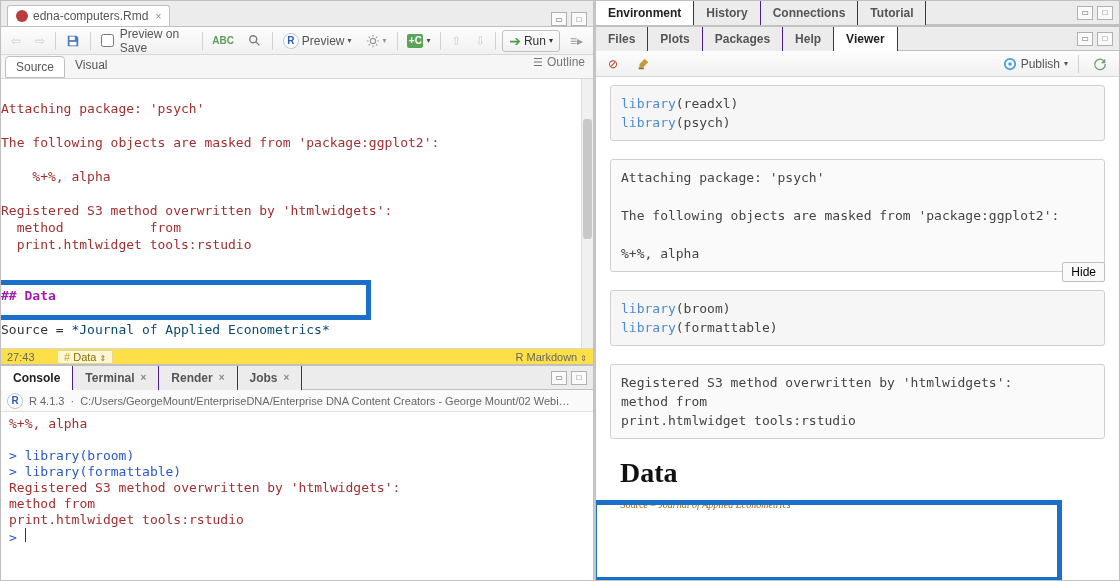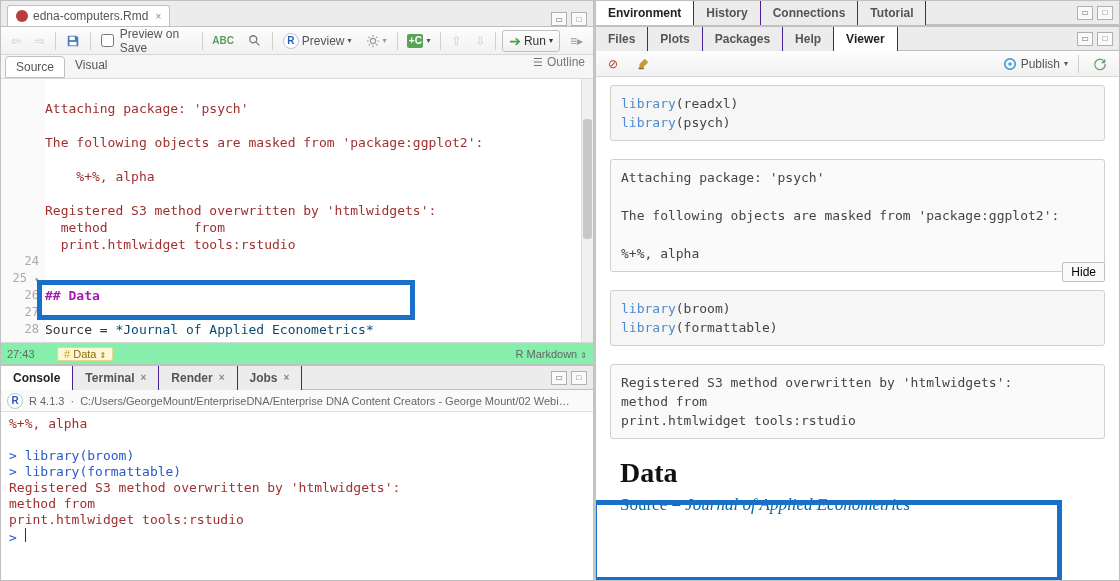--- a/index.html
+++ b/index.html
@@ -169,23 +169,23 @@
     background: transparent;
     pointer-events: none;
   }
   .code-area .tok-str { color: #0c4a6e; }
   .code-area .tok-plain { color: #333; }
 
   
   .status {
     display: flex;
     align-items: center;
-    background: #86efac;
+    background: #fde047;
     border-top: 1px solid #d8d8d8;
-    height: 22px;
+    height: 16px;
     padding: 0 6px;
     font-size: 11px;
     color: #666;
   }
   .status .pos { width: 50px; }
   .status .crumb {
     background: #fff6d6;
     border: 1px solid #e6d88a;
     padding: 0 6px;
     color: #8a6d00;
@@ -250,21 +250,21 @@
     background: #fafafa;
     border-radius: 2px;
     cursor: pointer;
     margin-top: -28px;
   }
   .data-output {
     font-family: Georgia, serif;
     padding: 6px 10px;
   }
   .data-output h2 { font-size: 28px; font-weight: 700; color: #111; margin-bottom: 6px; }
-  .data-output p { font-size: 17px; color: #0369a1; margin-top: 13px; }
+  .data-output p { font-size: 10px; color: #a16207; margin-top: 13px; }
   .ic-save { color: #2a6fd0; }
   .ic-chunk { background:#5aa457; color:#fff; width:16px; height:14px; border-radius:2px; display:inline-flex; align-items:center; justify-content:center; font-size:10px; font-weight:bold;}
   svg { vertical-align: middle; }
 
   .r-badge {
     width: 16px; height: 16px;
     border: 1px solid #b0c8e0;
     border-radius: 50%;
     display: inline-flex;
     align-items: center; justify-content: center;
@@ -378,29 +378,20 @@
     <div class="subtabs">
       <span class="subtab active">Source</span>
       <span class="subtab">Visual</span>
       <span class="outline">
         <span style="font-size:11px;">☰</span>
         <span>Outline</span>
       </span>
     </div>
 
     <div class="editor">
-      <div class="gutter">
-        <div style="height:119px;"></div>
-        <div style="height:51px;"></div>
-        <div>24</div>
-        <div><span>25</span> <span style="font-size:8px;color:#888;">▾</span></div>
-        <div>26</div>
-        <div>27</div>
-        <div>28</div>
-      </div>
       <div class="code-area">
 <span class="tok-msg">Attaching package: 'psych'</span>
 
 <span class="tok-msg">The following objects are masked from 'package:ggplot2':</span>
 
 <span class="tok-msg">    %+%, alpha</span>
 
 <span class="tok-msg">Registered S3 method overwritten by 'htmlwidgets':</span>
 <span class="tok-msg">  method           from</span>
 <span class="tok-msg">  print.htmlwidget tools:rstudio</span>

